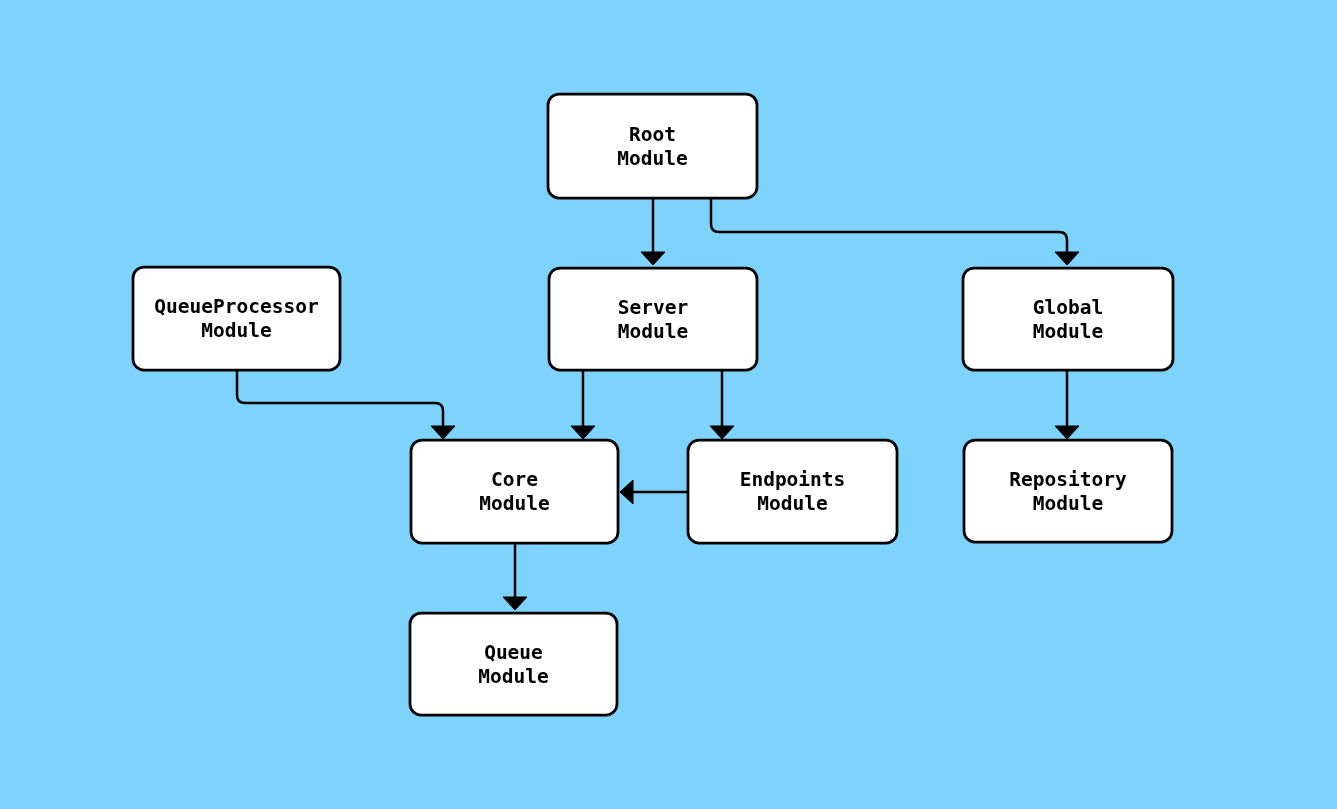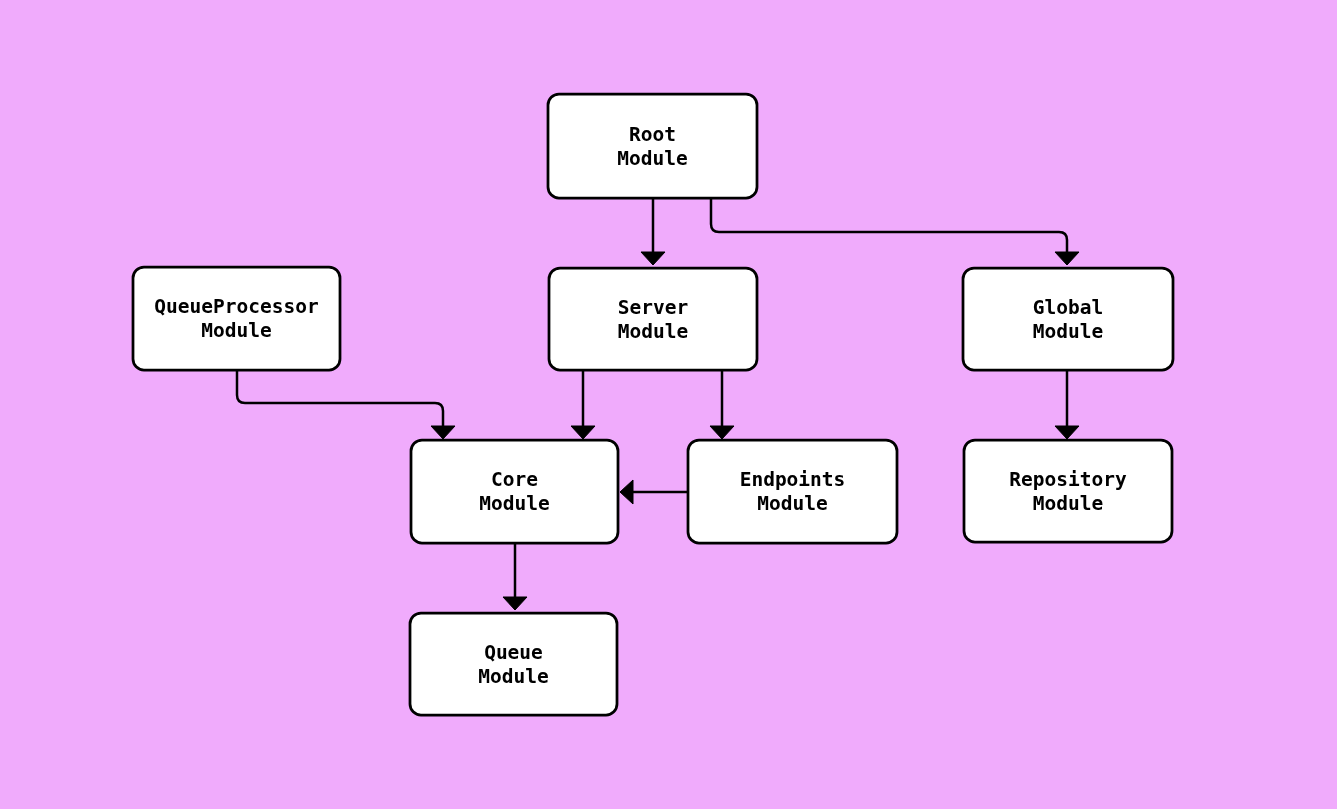--- a/index.html
+++ b/index.html
@@ -4,21 +4,21 @@
 <style>
   html, body {
     margin: 0;
     padding: 0;
     background: #ffffff;
   }
   .stage {
     position: relative;
     width: 1337px;
     height: 809px;
-    background: #f0abfc;
+    background: #7dd3fc;
     overflow: hidden;
   }
   svg {
     display: block;
   }
   svg text {
     font-family: "DejaVu Sans Mono", "Liberation Mono", monospace;
     font-weight: 700;
     font-size: 19.5px;
     text-anchor: middle;

